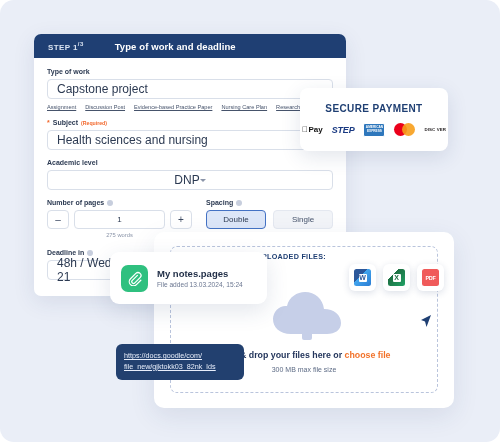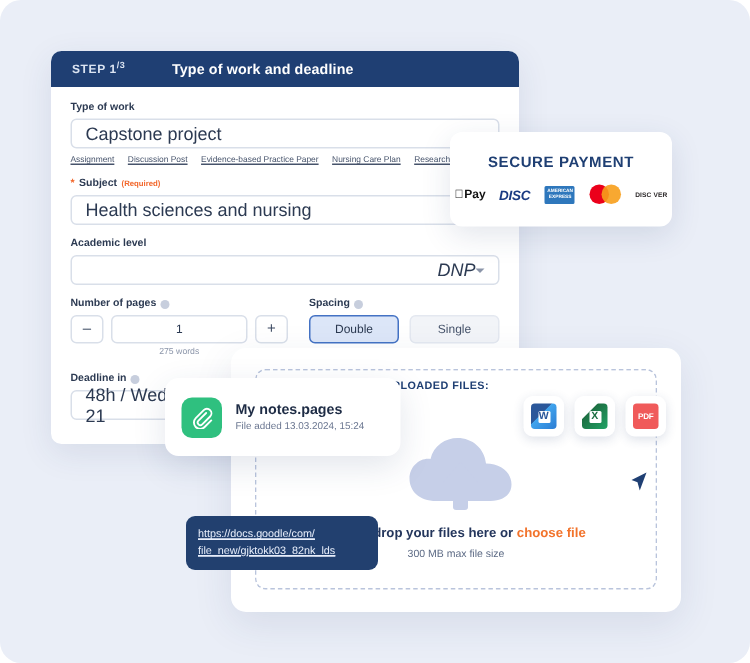--- a/index.html
+++ b/index.html
@@ -86,21 +86,21 @@
     border: 1px solid #d9dfe9;
     border-radius: 4px;
     display: flex;
     align-items: center;
     padding: 0 9px;
     font-size: 12px;
     color: #2c3a52;
     background: #fff;
     box-sizing: border-box;
   }
-  .input-box.select { justify-content: flex-end; font-style: italic; }
+  .input-box.select { justify-content: center; }
   .caret {
     width: 0; height: 0;
     border-left: 3px solid transparent;
     border-right: 3px solid transparent;
     border-top: 3.5px solid #8b95a9;
   }
   .quick-links {
     display: flex;
     gap: 9px;
     margin: 5px 0 9px 0;
@@ -332,21 +332,20 @@
     width: 128px;
     background: #22406f;
     border-radius: 6px;
     padding: 7px 8px;
     box-sizing: border-box;
     color: #e8eefb;
     font-size: 7.2px;
     line-height: 1.5;
     text-decoration: underline;
     word-break: break-all;
-    margin-left: 8px;
   }
   #url-tooltip div { text-decoration: underline; }
 </style>
 </head>
 <body>
 
 <div id="stage">
 
   <div id="order-form">
 
@@ -433,21 +432,21 @@
     </div>
   </div>
 
   <div id="secure-payment">
     <div class="sp-title">SECURE PAYMENT</div>
     <div class="card-row">
       <div class="applepay">
         <span class="apple-glyph"></span>
           <span>Pay</span>
       </div>
-      <div class="visa">DISC</div>
+      <div class="visa">STEP</div>
       <div class="amex">AMERICAN EXPRESS</div>
       <div class="mc">
         <i class="l"></i>
         <i class="r"></i>
       </div>
       <div class="discover">
         <span>DISC VER</span>
       </div>
     </div>
   </div>

